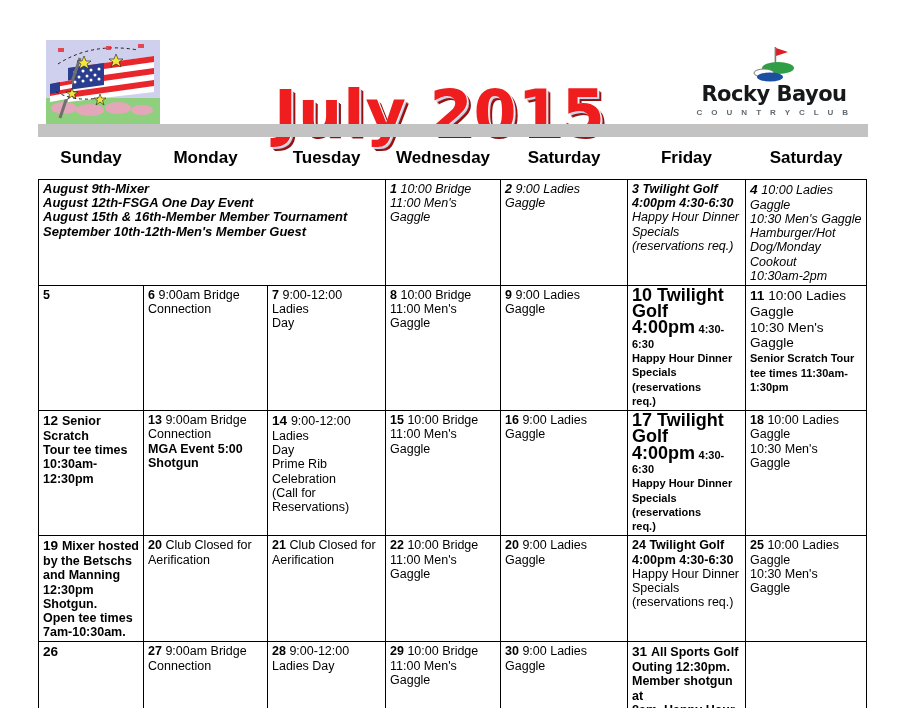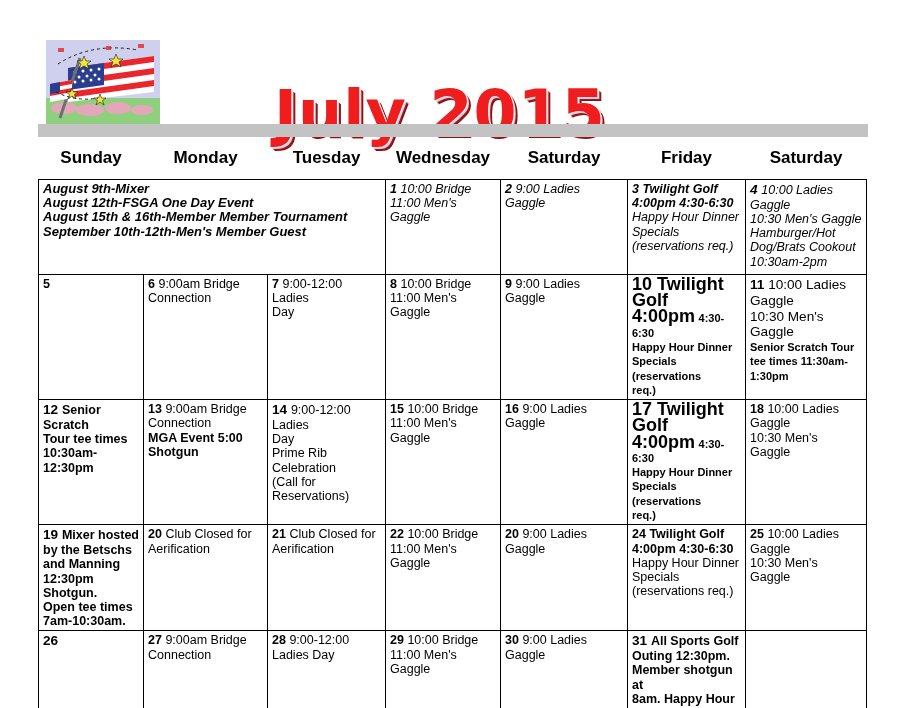--- a/index.html
+++ b/index.html
@@ -214,20 +214,31 @@
           <rect x="92" y="4" width="6" height="4"></rect>
             <rect x="100" y="30" width="5" height="4"></rect>
         </g>
       </svg>
     </div>
 
     <div class="title-wrap">
       <div class="title">July 2015</div>
     </div>
 
+    <div class="club-logo">
+      <svg class="club-mark" viewBox="0 0 64 40">
+        <path d="M34 4 L46 8 L34 12 Z" fill="#e01b22"></path>
+        <rect x="32.6" y="3" width="1.6" height="20" fill="#7b7b7b"></rect>
+        <ellipse cx="36" cy="24" rx="16" ry="6" fill="#2f9e44"></ellipse>
+        <ellipse cx="22" cy="29" rx="10" ry="4" fill="#ffffff" stroke="#7b7b7b" stroke-width="1"></ellipse>
+        <ellipse cx="28" cy="33" rx="13" ry="4.5" fill="#1b4fa0"></ellipse>
+      </svg>
+      <div class="club-name">Rocky Bayou</div>
+      <div class="club-sub">C O U N T R Y   C L U B</div>
+    </div>
 
     <div class="gray-bar"></div>
   </div>
 
   <div class="cal">
     <table class="calendar">
       <colgroup>
         <col style="width:105px">
           <col style="width:124px">
           <col style="width:118px">
@@ -275,21 +286,21 @@
             <span>Happy Hour Dinner</span><br>
             <span>Specials</span><br>
             <span>(reservations req.)</span>
           </td>
           <td>
             <span class="daynum big">4 </span>
             <span>10:00 Ladies</span><br>
             <span>Gaggle</span><br>
             <span>10:30 Men's Gaggle</span><br>
             <span>Hamburger/Hot</span><br>
-            <span>Dog/Brats Cookout</span><br>
+            <span>Dog/Monday Cookout</span><br>
             <span>10:30am-2pm</span>
           </td>
         </tr>
 
         <tr class="r2">
           <td>
             <span class="daynum">5 </span>
           </td>
           <td>
             <span class="daynum">6 </span>

